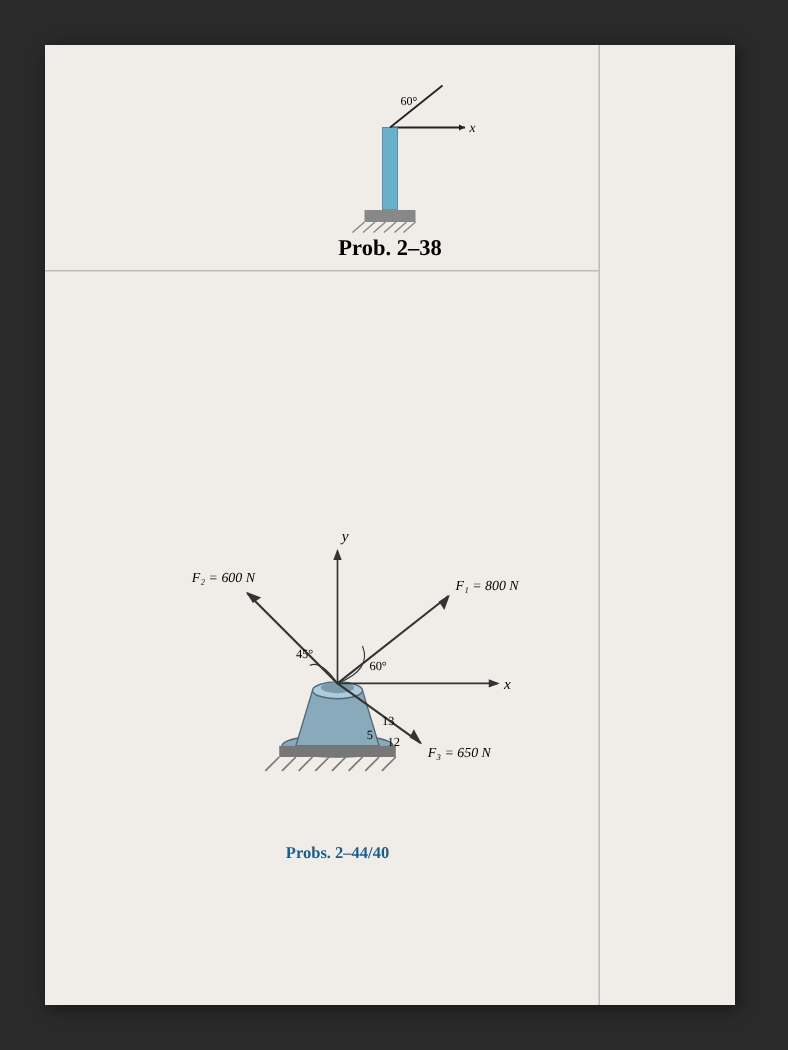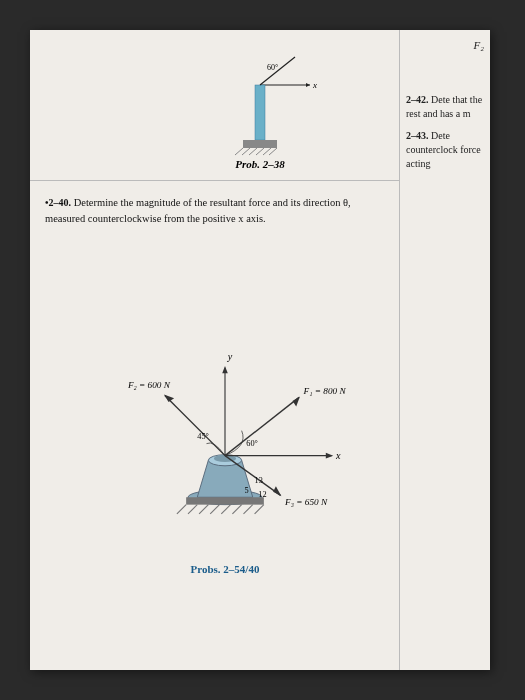--- a/index.html
+++ b/index.html
@@ -23,24 +23,23 @@
     .top-section {
       position: relative;
       height: 160px;
       border-bottom: none;
     }
     .prob-38-label {
       position: absolute;
       top: 128px;
       left: 50%;
       transform: translateX(-50%);
-      font-size: 11px;
+      font-size: 15px;
       font-weight: bold;
       white-space: nowrap;
-      font-style: italic;
     }
     .right-sidebar {
       position: absolute;
       top: 0;
       right: 0;
       width: 90px;
       padding: 8px 6px;
       font-size: 10px;
       line-height: 1.4;
       color: #222;
@@ -134,39 +133,24 @@
       <line x1="62" y1="113" x2="54" y2="120" stroke="#888" stroke-width="1"></line>
       <line x1="69" y1="113" x2="61" y2="120" stroke="#888" stroke-width="1"></line>
       <line x1="76" y1="113" x2="68" y2="120" stroke="#888" stroke-width="1"></line>
       <line x1="82" y1="113" x2="74" y2="120" stroke="#888" stroke-width="1"></line>
     </svg>
     <div class="prob-38-label">Prob. 2–38</div>
   </div>
 
   <div class="divider-line"></div>
 
-  <div class="right-sidebar">
-    <div class="f2-label">F₂</div>
-    <div class="section-text">
-      <span style="font-weight:bold;">2–42.</span>
-      <span>Dete that the rest and has a m</span>
-    </div>
-    <div class="section-text">
-      <span style="font-weight:bold;">2–43.</span>
-      <span>Dete counterclock force acting</span>
-    </div>
-  </div>
 
   <div class="content-area">
 
 
-    <div class="problem-text">
-      <span class="prob-num star">•2–40.</span>
-      <span>Determine the magnitude of the resultant force and its direction θ, measured counterclockwise from the positive x axis.</span>
-    </div>
   </div>
 
   <div class="figure-area">
     <svg viewBox="0 0 320 200" style="width:100%;height:185px;">
 
       <g>
 
         <ellipse cx="160" cy="170" rx="40" ry="8" fill="#8ab" stroke="#567" stroke-width="1"></ellipse>
         <polygon points="130,170 190,170 178,130 142,130" fill="#8ab" stroke="#567" stroke-width="1"></polygon>
         <ellipse cx="160" cy="130" rx="18" ry="6" fill="#acd" stroke="#567" stroke-width="1"></ellipse>
@@ -208,16 +192,16 @@
 
       <line x1="160" y1="125" x2="220" y2="168" stroke="#333" stroke-width="1.5"></line>
       <polygon points="221,169 212,164 215,158" fill="#333"></polygon>
       <text x="225" y="178" font-size="10" font-family="Times New Roman" font-style="italic">F₃ = 650 N</text>
 
       <text x="192" y="155" font-size="9" font-family="Times New Roman">13</text>
       <text x="181" y="165" font-size="9" font-family="Times New Roman">5</text>
       <text x="196" y="170" font-size="9" font-family="Times New Roman">12</text>
     </svg>
 
-    <div class="figure-label" style="font-size:11px;font-weight:bold;color:#1a5c8a;position:absolute;bottom:-5px;left:50%;transform:translateX(-50%);white-space:nowrap;">Probs. 2–54/40</div>
+    <div class="figure-label" style="font-size:11px;font-weight:bold;color:#1a5c8a;position:absolute;bottom:-5px;left:50%;transform:translateX(-50%);white-space:nowrap;">Probs. 2–44/40</div>
   </div>
 
 </div>
 
 </body></html>

